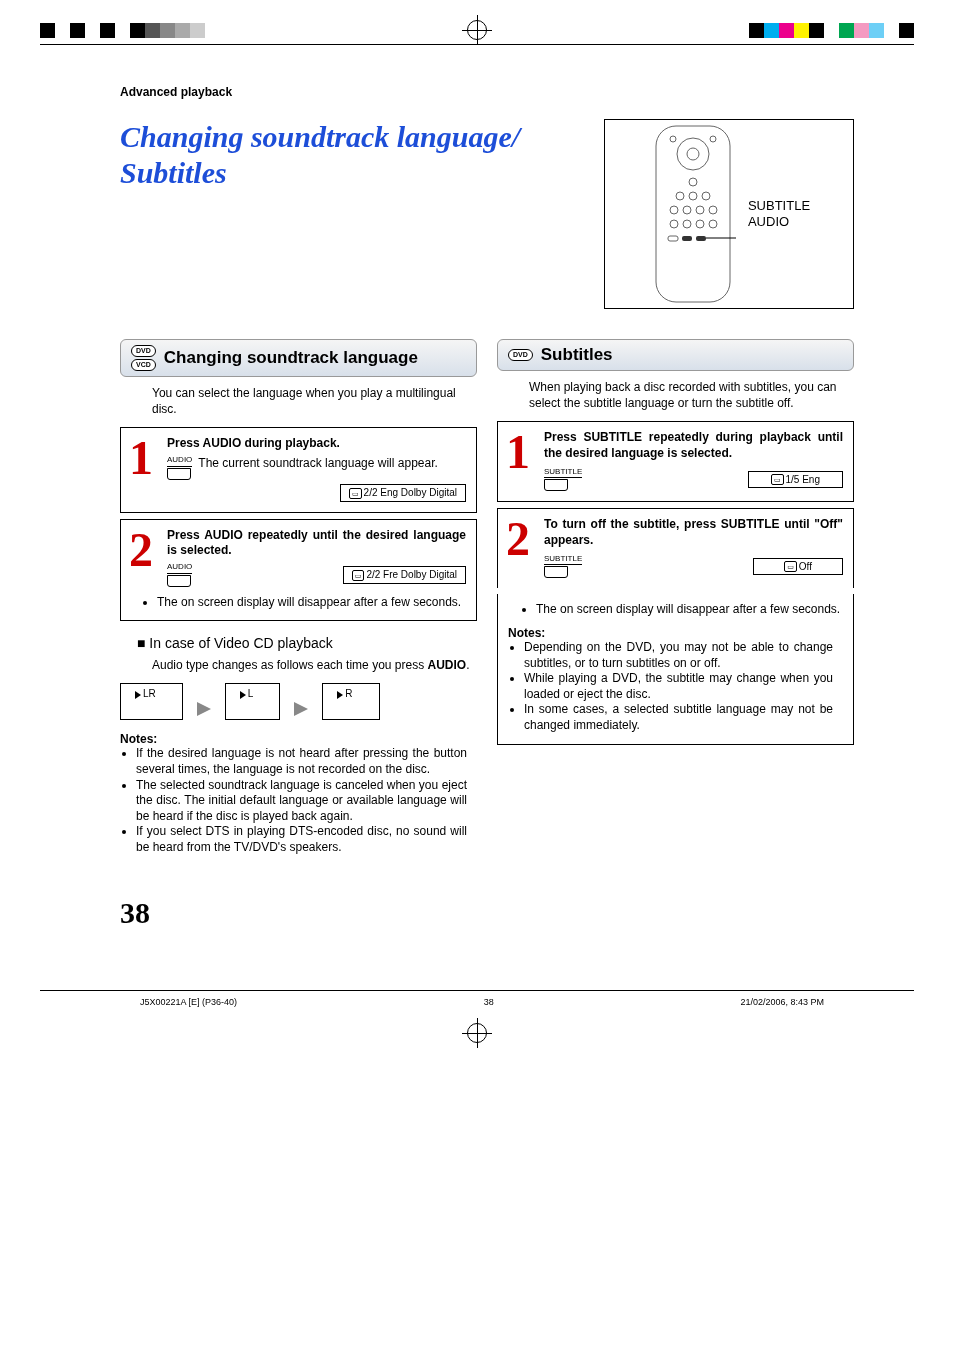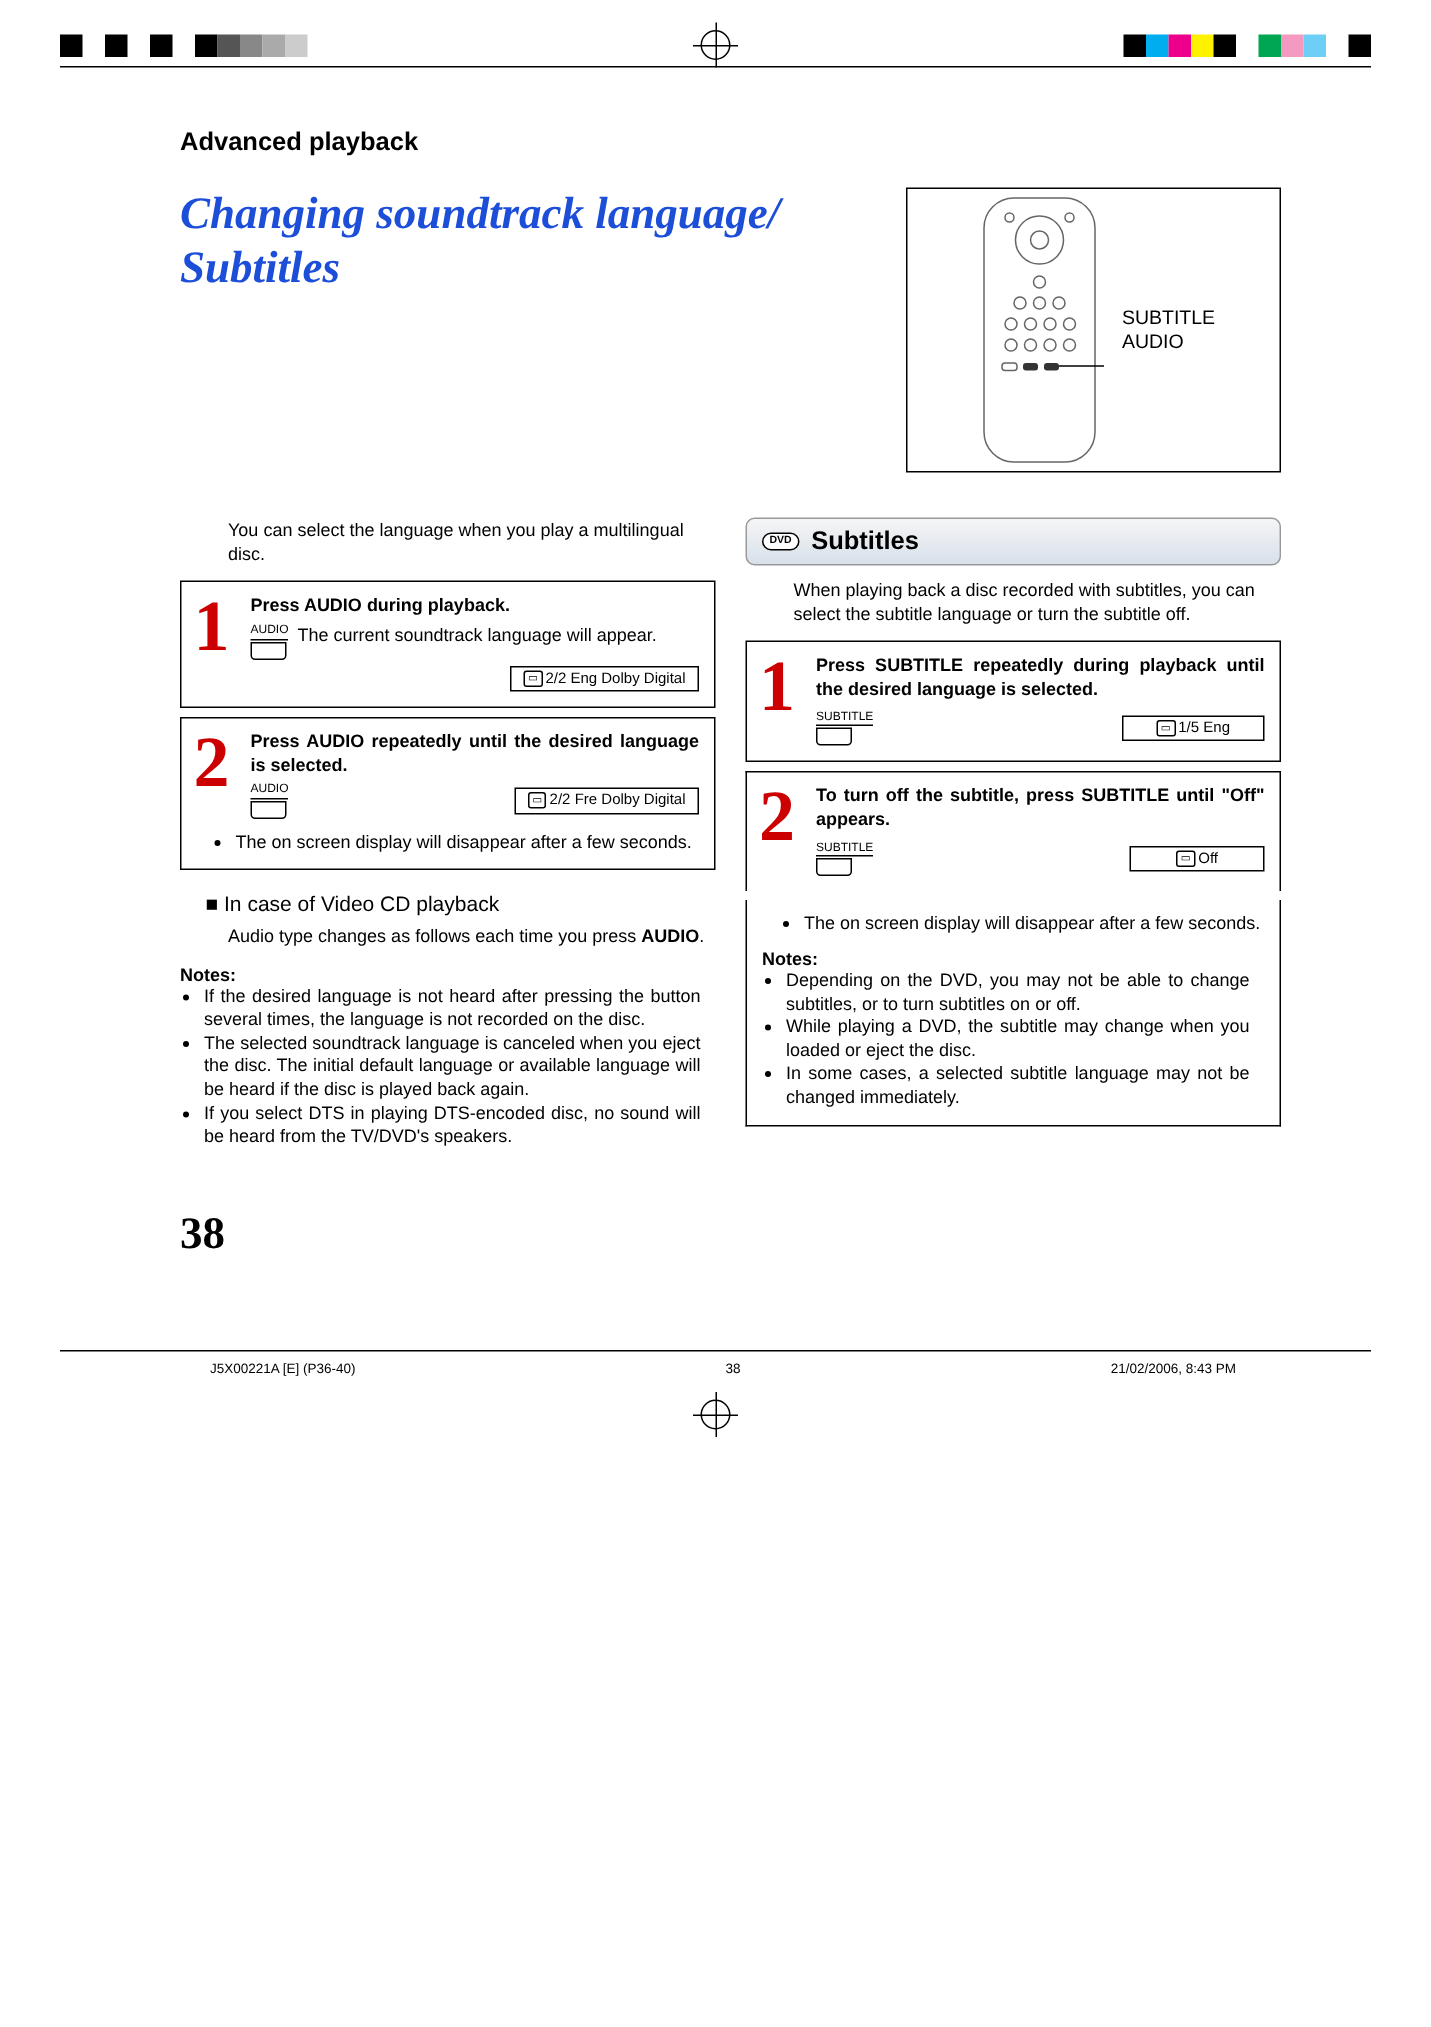--- a/index.html
+++ b/index.html
@@ -39,21 +39,21 @@
   content: ''; position: absolute; background: #000;
 }
 .crosshair::before { width: 1px; height: 30px; left: 9px; top: -6px; }
 .crosshair::after { width: 30px; height: 1px; top: 9px; left: -6px; }
 
 .page {
   padding: 0 100px 40px 120px;
 }
 .section-header {
   font-weight: bold;
-  font-size: 17px;
+  font-size: 12px;
   margin-bottom: 20px;
 }
 .title-block {
   display: flex;
   justify-content: space-between;
   align-items: flex-start;
   margin-bottom: 30px;
 }
 .main-title {
   font-family: 'Times New Roman', serif;
@@ -260,20 +260,27 @@
       <div class="remote-labels">
         <div>SUBTITLE</div>
         <div>AUDIO</div>
       </div>
     </div>
   </div>
 
   <div class="two-col">
 
     <div class="col">
+      <div class="panel-title">
+        <span class="disc-badge">
+          <span class="disc-pill">DVD</span>
+          <span class="disc-pill">VCD</span>
+        </span>
+        <span>Changing soundtrack language</span>
+      </div>
       <div class="intro">You can select the language when you play a multilingual disc.</div>
 
       <div class="step-box">
         <div class="step-row">
           <div class="step-num">1</div>
           <div class="step-body">
             <div class="step-head">Press AUDIO during playback.</div>
             <div class="flex-line">
               <span class="btn-icon">
                 <div class="label">AUDIO</div>
@@ -307,20 +314,27 @@
           </div>
         </div>
         <ul class="bullet">
             <li>The on screen display will disappear after a few seconds.</li>
           </ul>
       </div>
 
       <div class="sub-head">■ <span>In case of Video CD playback</span></div>
       <div class="intro">
         <span>Audio type changes as follows each time you press </span><b>AUDIO</b><span>.</span>
+      </div>
+      <div class="vcd-row">
+        <div class="vcd-box"><span class="play-tri"></span><span>LR</span></div>
+        <div class="arrow-right"></div>
+        <div class="vcd-box"><span class="play-tri"></span><span>L</span></div>
+        <div class="arrow-right"></div>
+        <div class="vcd-box"><span class="play-tri"></span><span>R</span></div>
       </div>
 
       <div class="notes-head">Notes:</div>
       <ul class="notes-list">
         <li>If the desired language is not heard after pressing the button several times, the language is not recorded on the disc.</li>
         <li>The selected soundtrack language is canceled when you eject the disc. The initial default language or available language will be heard if the disc is played back again.</li>
         <li>If you select DTS in playing DTS-encoded disc, no sound will be heard from the TV/DVD's speakers.</li>
       </ul>
     </div>
 

